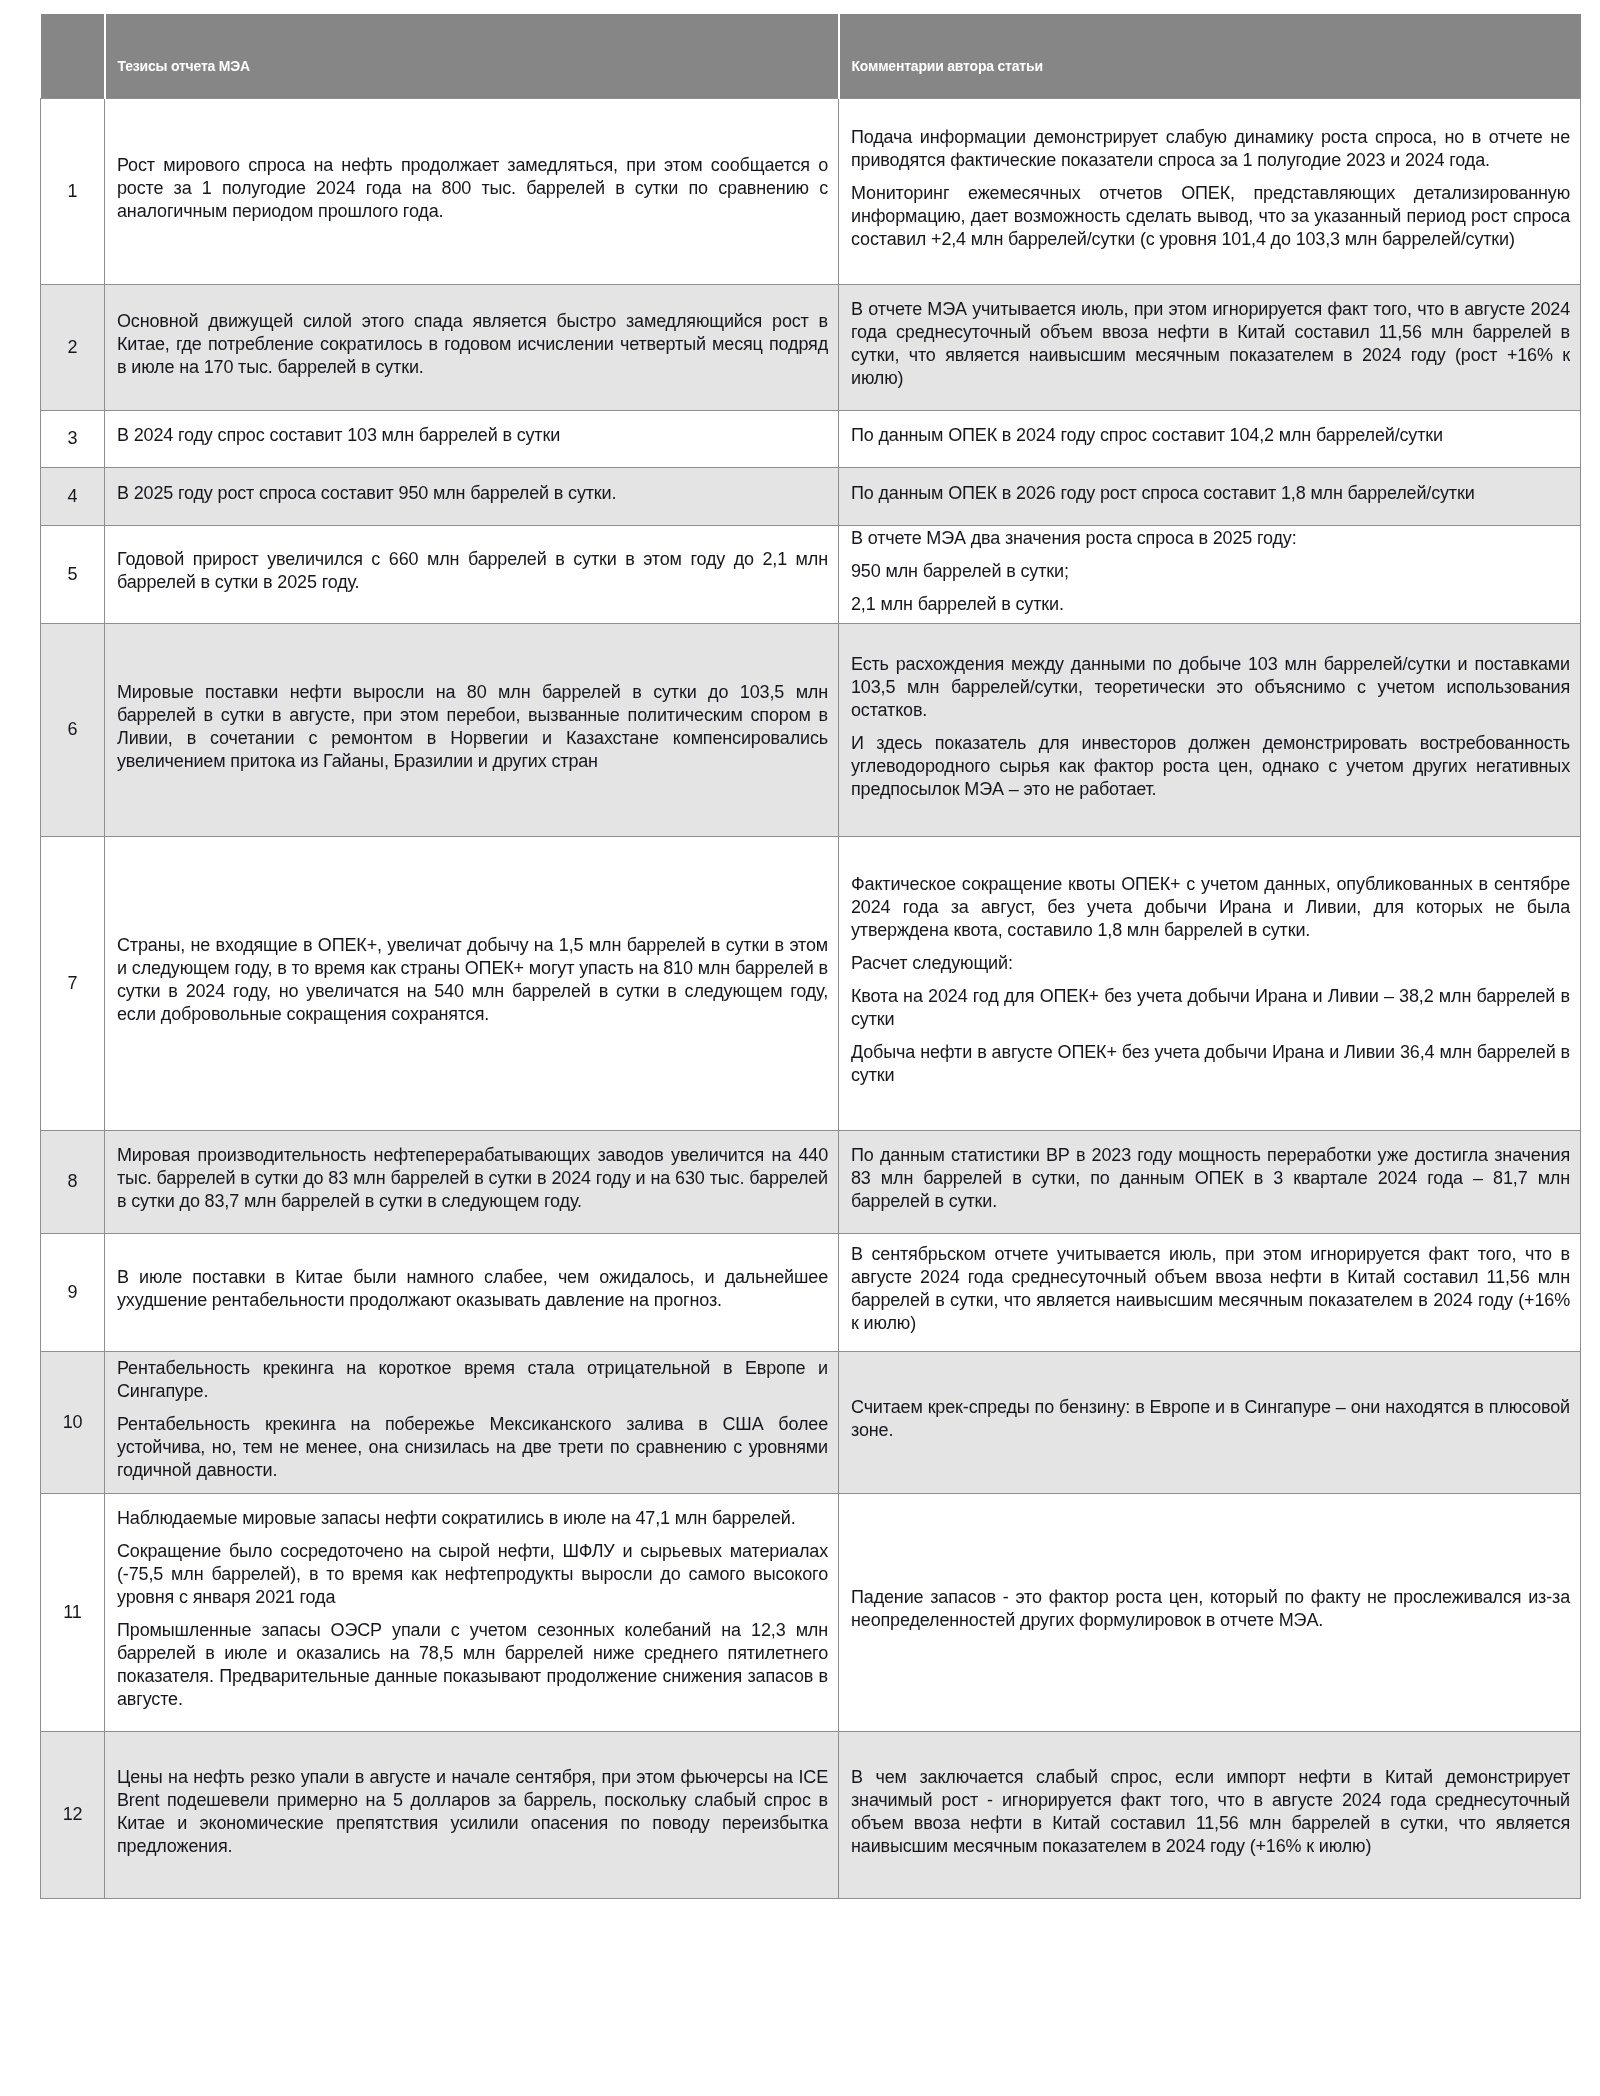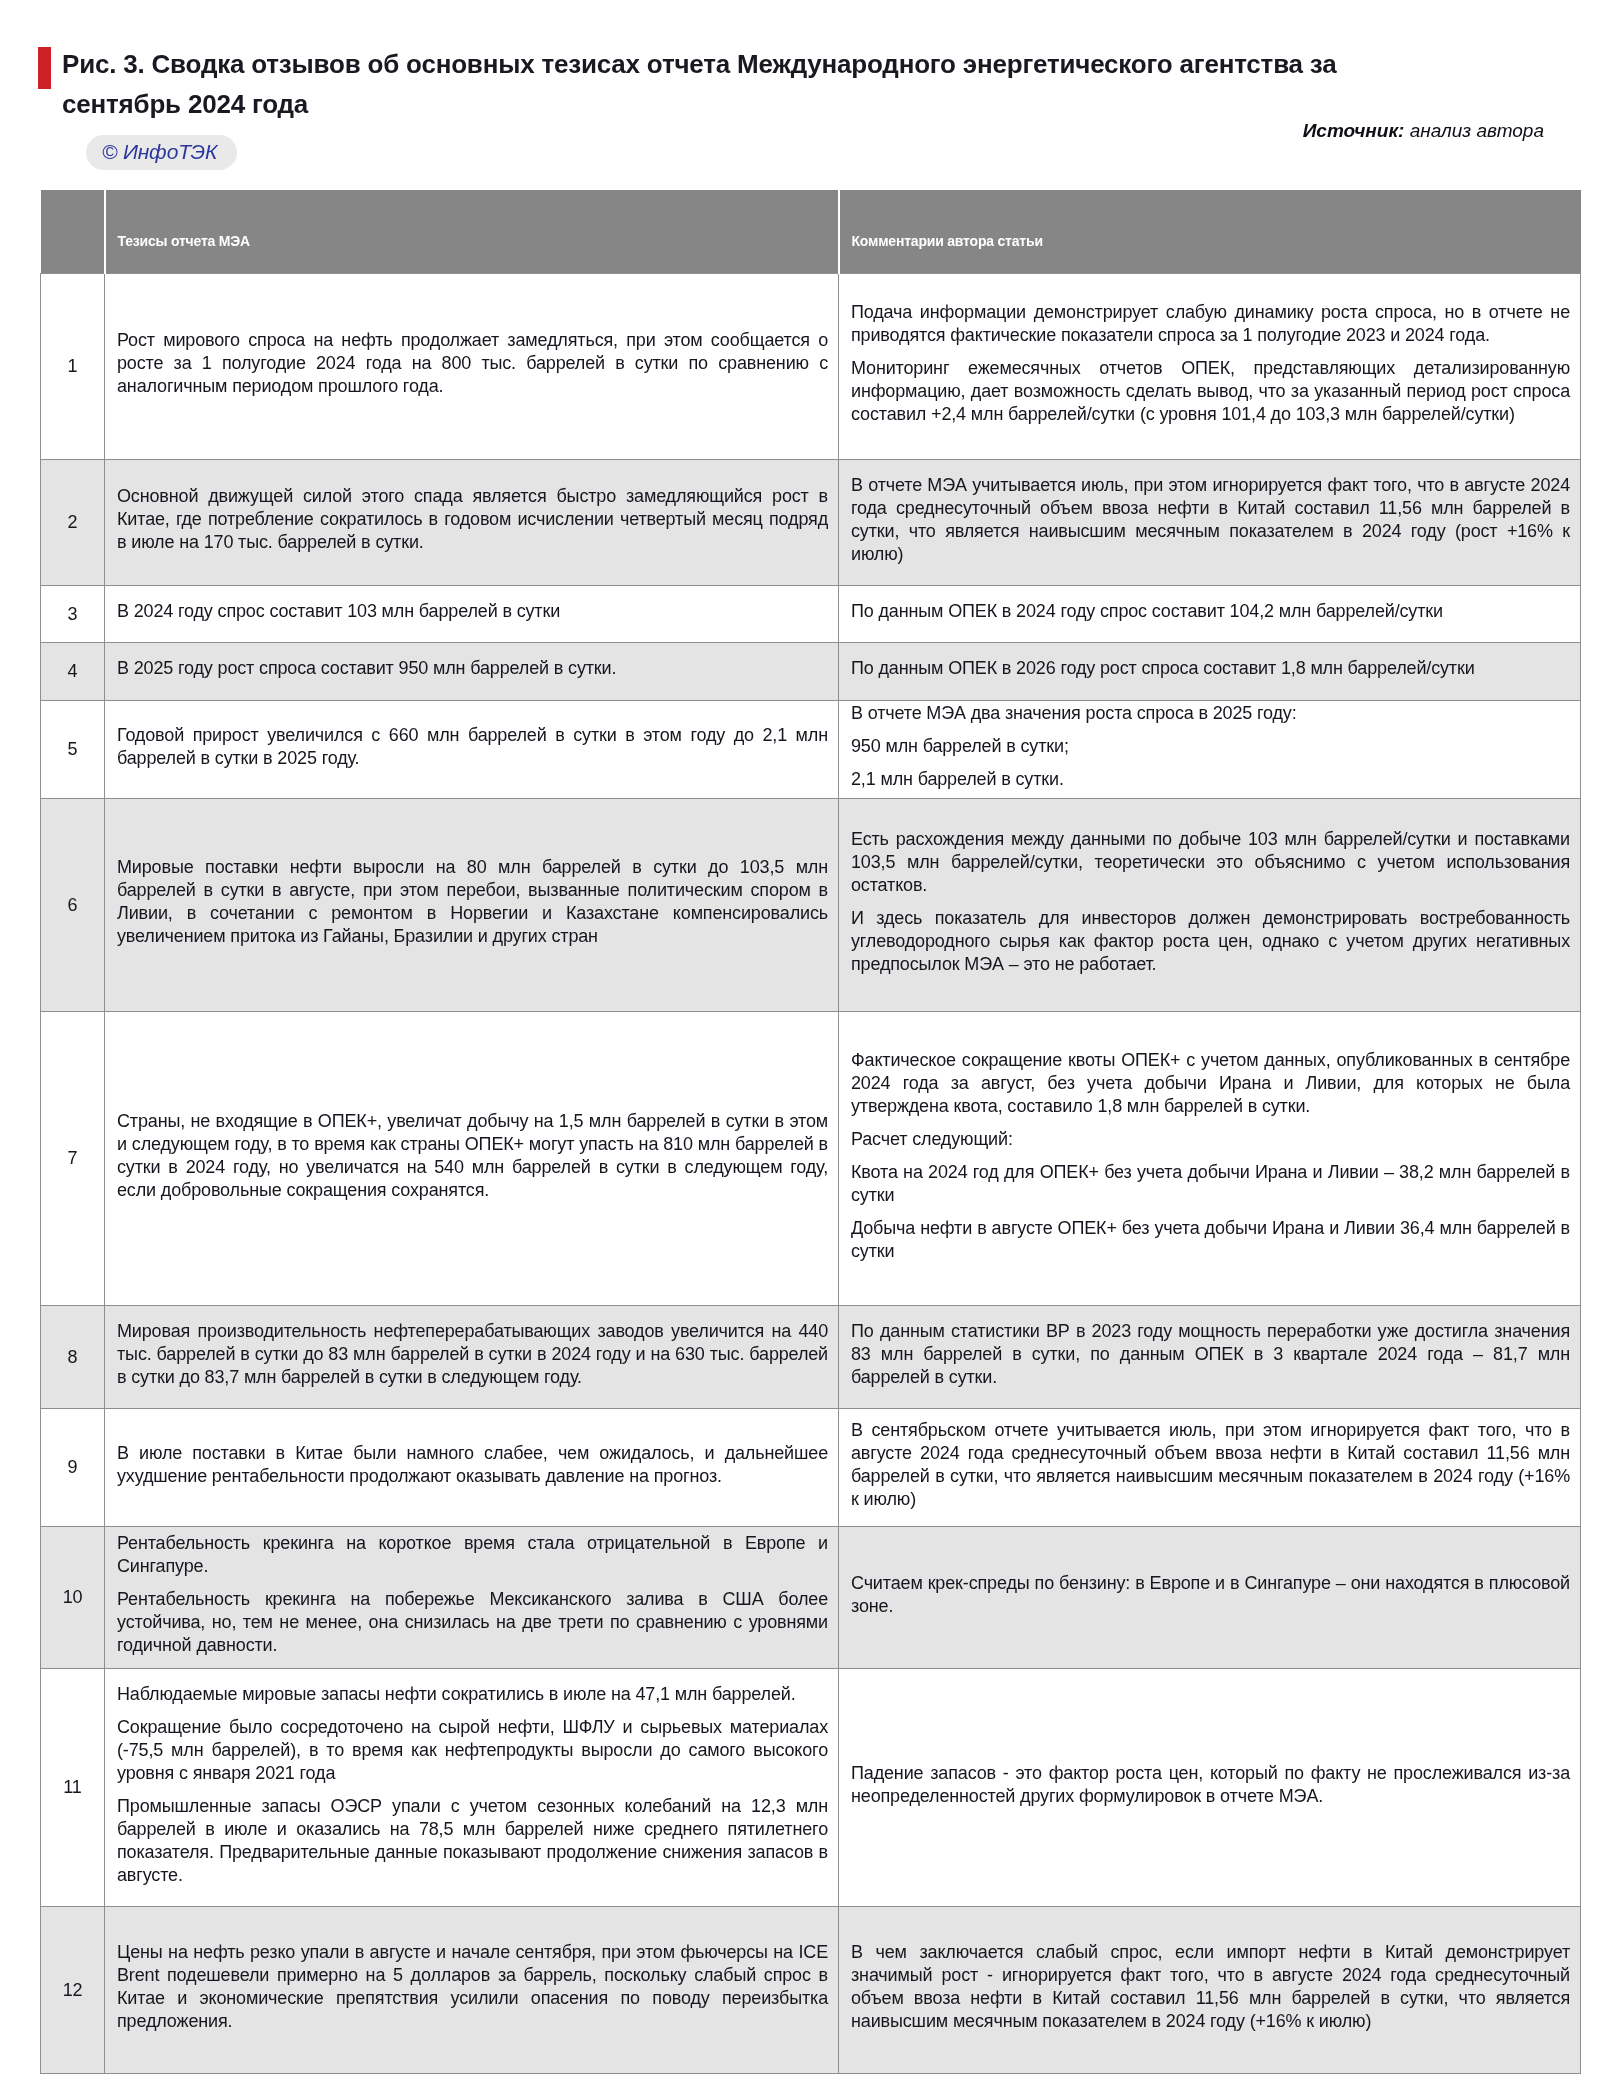--- a/index.html
+++ b/index.html
@@ -78,31 +78,20 @@
   tbody tr:nth-child(9)  { height: 118px; }
   tbody tr:nth-child(10) { height: 142px; }
   tbody tr:nth-child(11) { height: 238px; }
   tbody tr:nth-child(12) { height: 167px; }
 </style>
 </head>
 <body>
 
 <div class="page">
 
-  <div class="fig-header">
-    <span class="red-bar"></span>
-    <h1 class="title">Рис. 3. Сводка отзывов об основных тезисах отчета Международного энергетического агентства за сентябрь 2024 года</h1>
-    <div class="source">
-      <span class="source-label">Источник:</span>
-      <span>анализ автора</span>
-    </div>
-    <div class="badge">
-      <span>© ИнфоТЭК</span>
-    </div>
-  </div>
 
   <table class="review-table">
     <colgroup>
       <col class="c-num">
         <col class="c-thesis">
         <col class="c-comment">
     </colgroup>
     <thead>
       <tr>
         <th></th>

